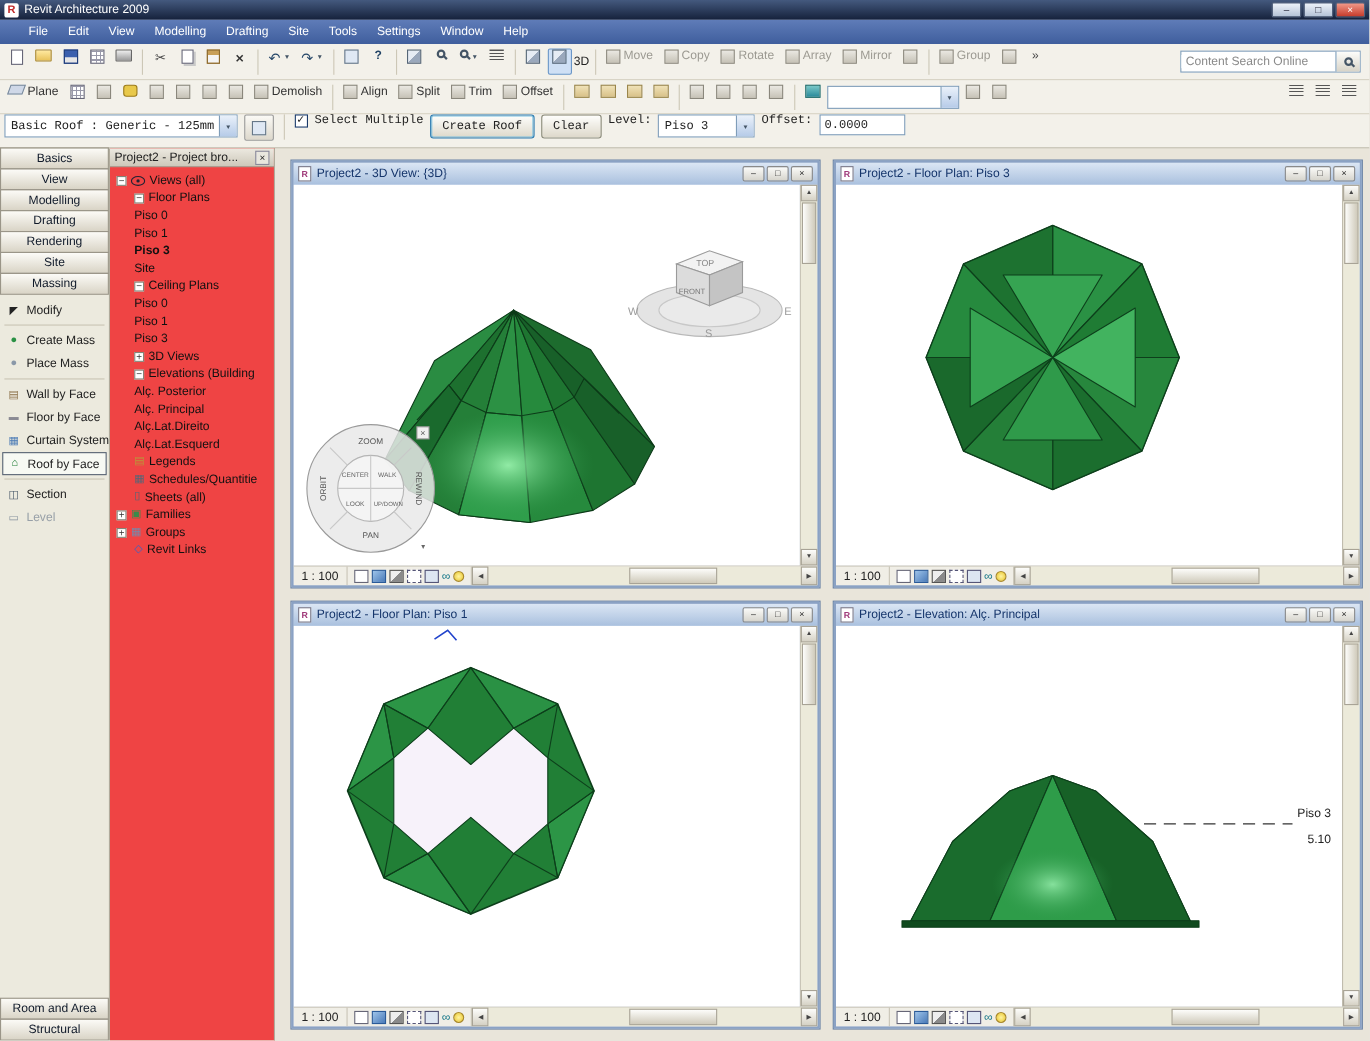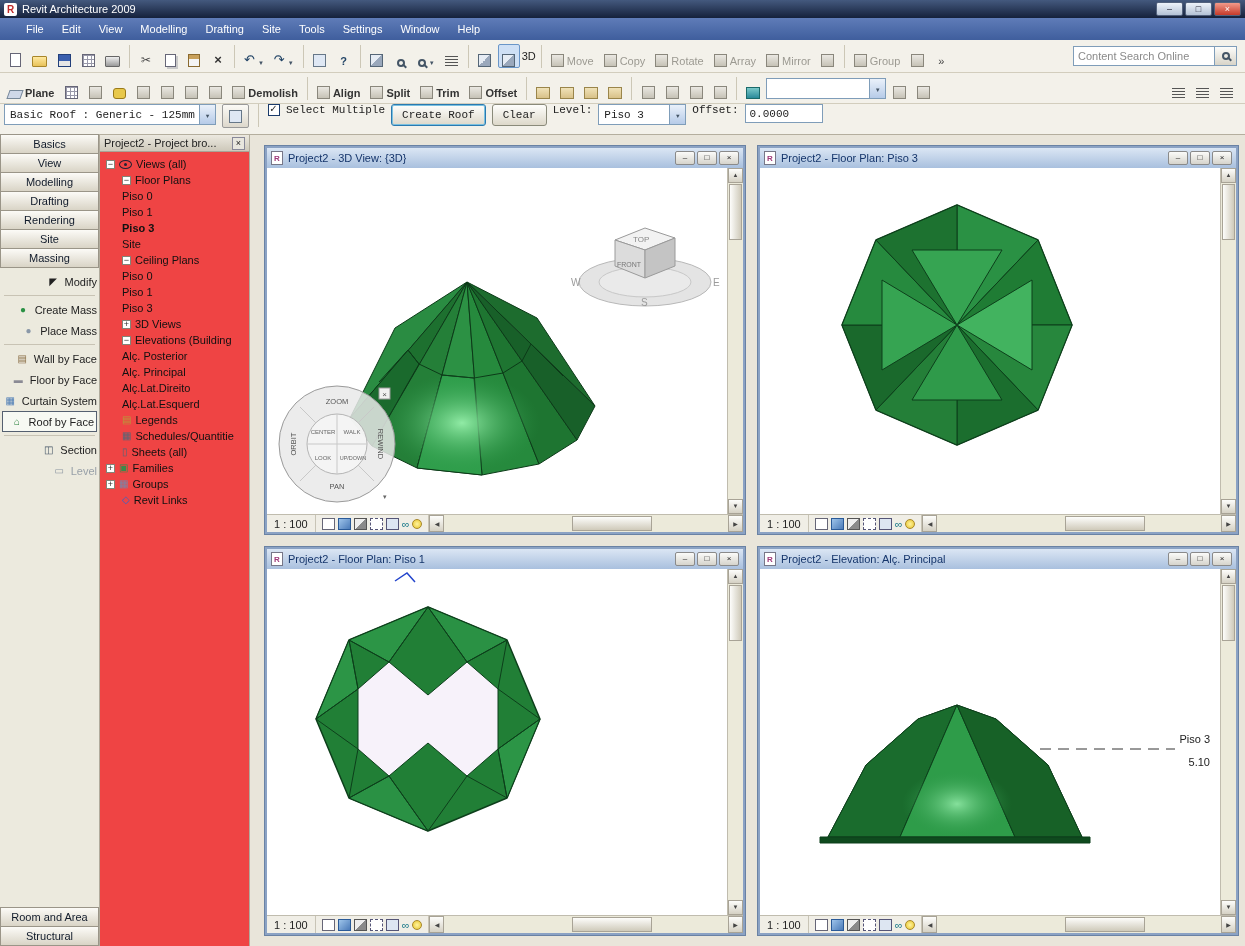--- a/index.html
+++ b/index.html
@@ -14,22 +14,22 @@
   .win-btn { width:27px; height:14px; background:linear-gradient(#eef3fa,#b4c2d6); border:1px solid #53627d; border-radius:2px; font-size:9px; line-height:12px; text-align:center; color:#223; }
   .win-btn.close { background:linear-gradient(#f29a8a,#c53a2a); color:#fff; }
   .g-min::before{content:"–";} .g-max::before{content:"□";} .g-close::before{content:"×";}
 
   
   .menubar { height:22px; background:linear-gradient(#5f7cb8,#3f5e9d); display:flex; align-items:center; color:#fff; padding-left:17px; }
   .menu-item { padding:0 9px; line-height:22px; }
 
   
   .toolbar { background:#f3f1ea; border-bottom:1px solid #d2cdbd; display:flex; align-items:center; padding:0 4px; gap:2px; }
-  .toolbar.row1 { height:33px; } .toolbar.row2 { height:31px;font-weight:bold; }
-  .tbtn { height:24px; min-width:22px; display:flex; align-items:flex-end; justify-content:center; gap:3px; border:1px solid transparent; border-radius:2px; padding:0 3px; color:#333; }
+  .toolbar.row1 { height:33px; } .toolbar.row2 { height:31px; }
+  .tbtn { height:24px; min-width:22px; display:flex; align-items:flex-start; justify-content:center; gap:3px; border:1px solid transparent; border-radius:2px; padding:0 3px; color:#333; }
   .tbtn.toggled { background:#cfe0f5; border-color:#6a96c8; }
   .tbtn.disabled { color:#9c9a92; }
   .tlabel { font-size:11px; white-space:nowrap; }
   .dis { color:#9c9a92; }
   .vsep { width:1px; height:23px; background:#ccc7b6; margin:0 3px; flex:0 0 1px; }
   .dd::before { content:"▼"; font-size:6px; color:#456; }
 
   
   .ig { display:inline-block; flex:0 0 auto; }
   .ig-page { width:11px; height:14px; background:#fff; border:1px solid #667; }
@@ -72,21 +72,21 @@
   .btn.primary { border:1px solid #2a7ab0; box-shadow:inset 0 0 0 1px #7ac0e0; }
   .input { height:19px; width:78px; border:1px solid #7f9db9; background:#fff; padding:0 4px; display:flex; align-items:center; }
 
   
   .main { display:flex; height:811px;border-radius:23px; }
 
   
   .designbar { width:100px; background:#eceade; border-right:1px solid #b0ab9c; display:flex; flex-direction:column; flex:0 0 100px; }
   .db-tab { height:20px; border:1px solid #9a9588; margin-top:-1px; background:linear-gradient(#fcfbf7,#d9d4c6); display:flex; align-items:center; justify-content:center; color:#101a2a; }
   .db-items { padding:3px 0; }
-  .db-item { height:21px; display:flex; align-items:center; gap:5px; padding:0 2px 0 6px; white-space:nowrap; overflow:hidden;justify-content:flex-end; }
+  .db-item { height:21px; display:flex; align-items:center; gap:5px; padding:0 2px 0 6px; white-space:nowrap; overflow:hidden; }
   .db-item.selected { border:1px solid #556070; margin:0 2px; background:#f7f9f3; padding-left:4px; }
   .db-item.disabled { color:#98a0a8; }
   .db-icon { width:13px; flex:0 0 13px; text-align:center; font-size:10px; }
   .db-sep { height:1px; background:#c8c3b4; margin:3px 4px; }
   .db-spacer { flex:1; }
   .di-modify::before{content:"◤"; color:#222;}
   .di-mass::before{content:"●"; color:#2a9144;}
   .di-place::before{content:"●"; color:#8a98a8;}
   .di-wall::before{content:"▤"; color:#8b6f47;}
   .di-floor::before{content:"▬"; color:#8a8a94; font-size:9px;}

